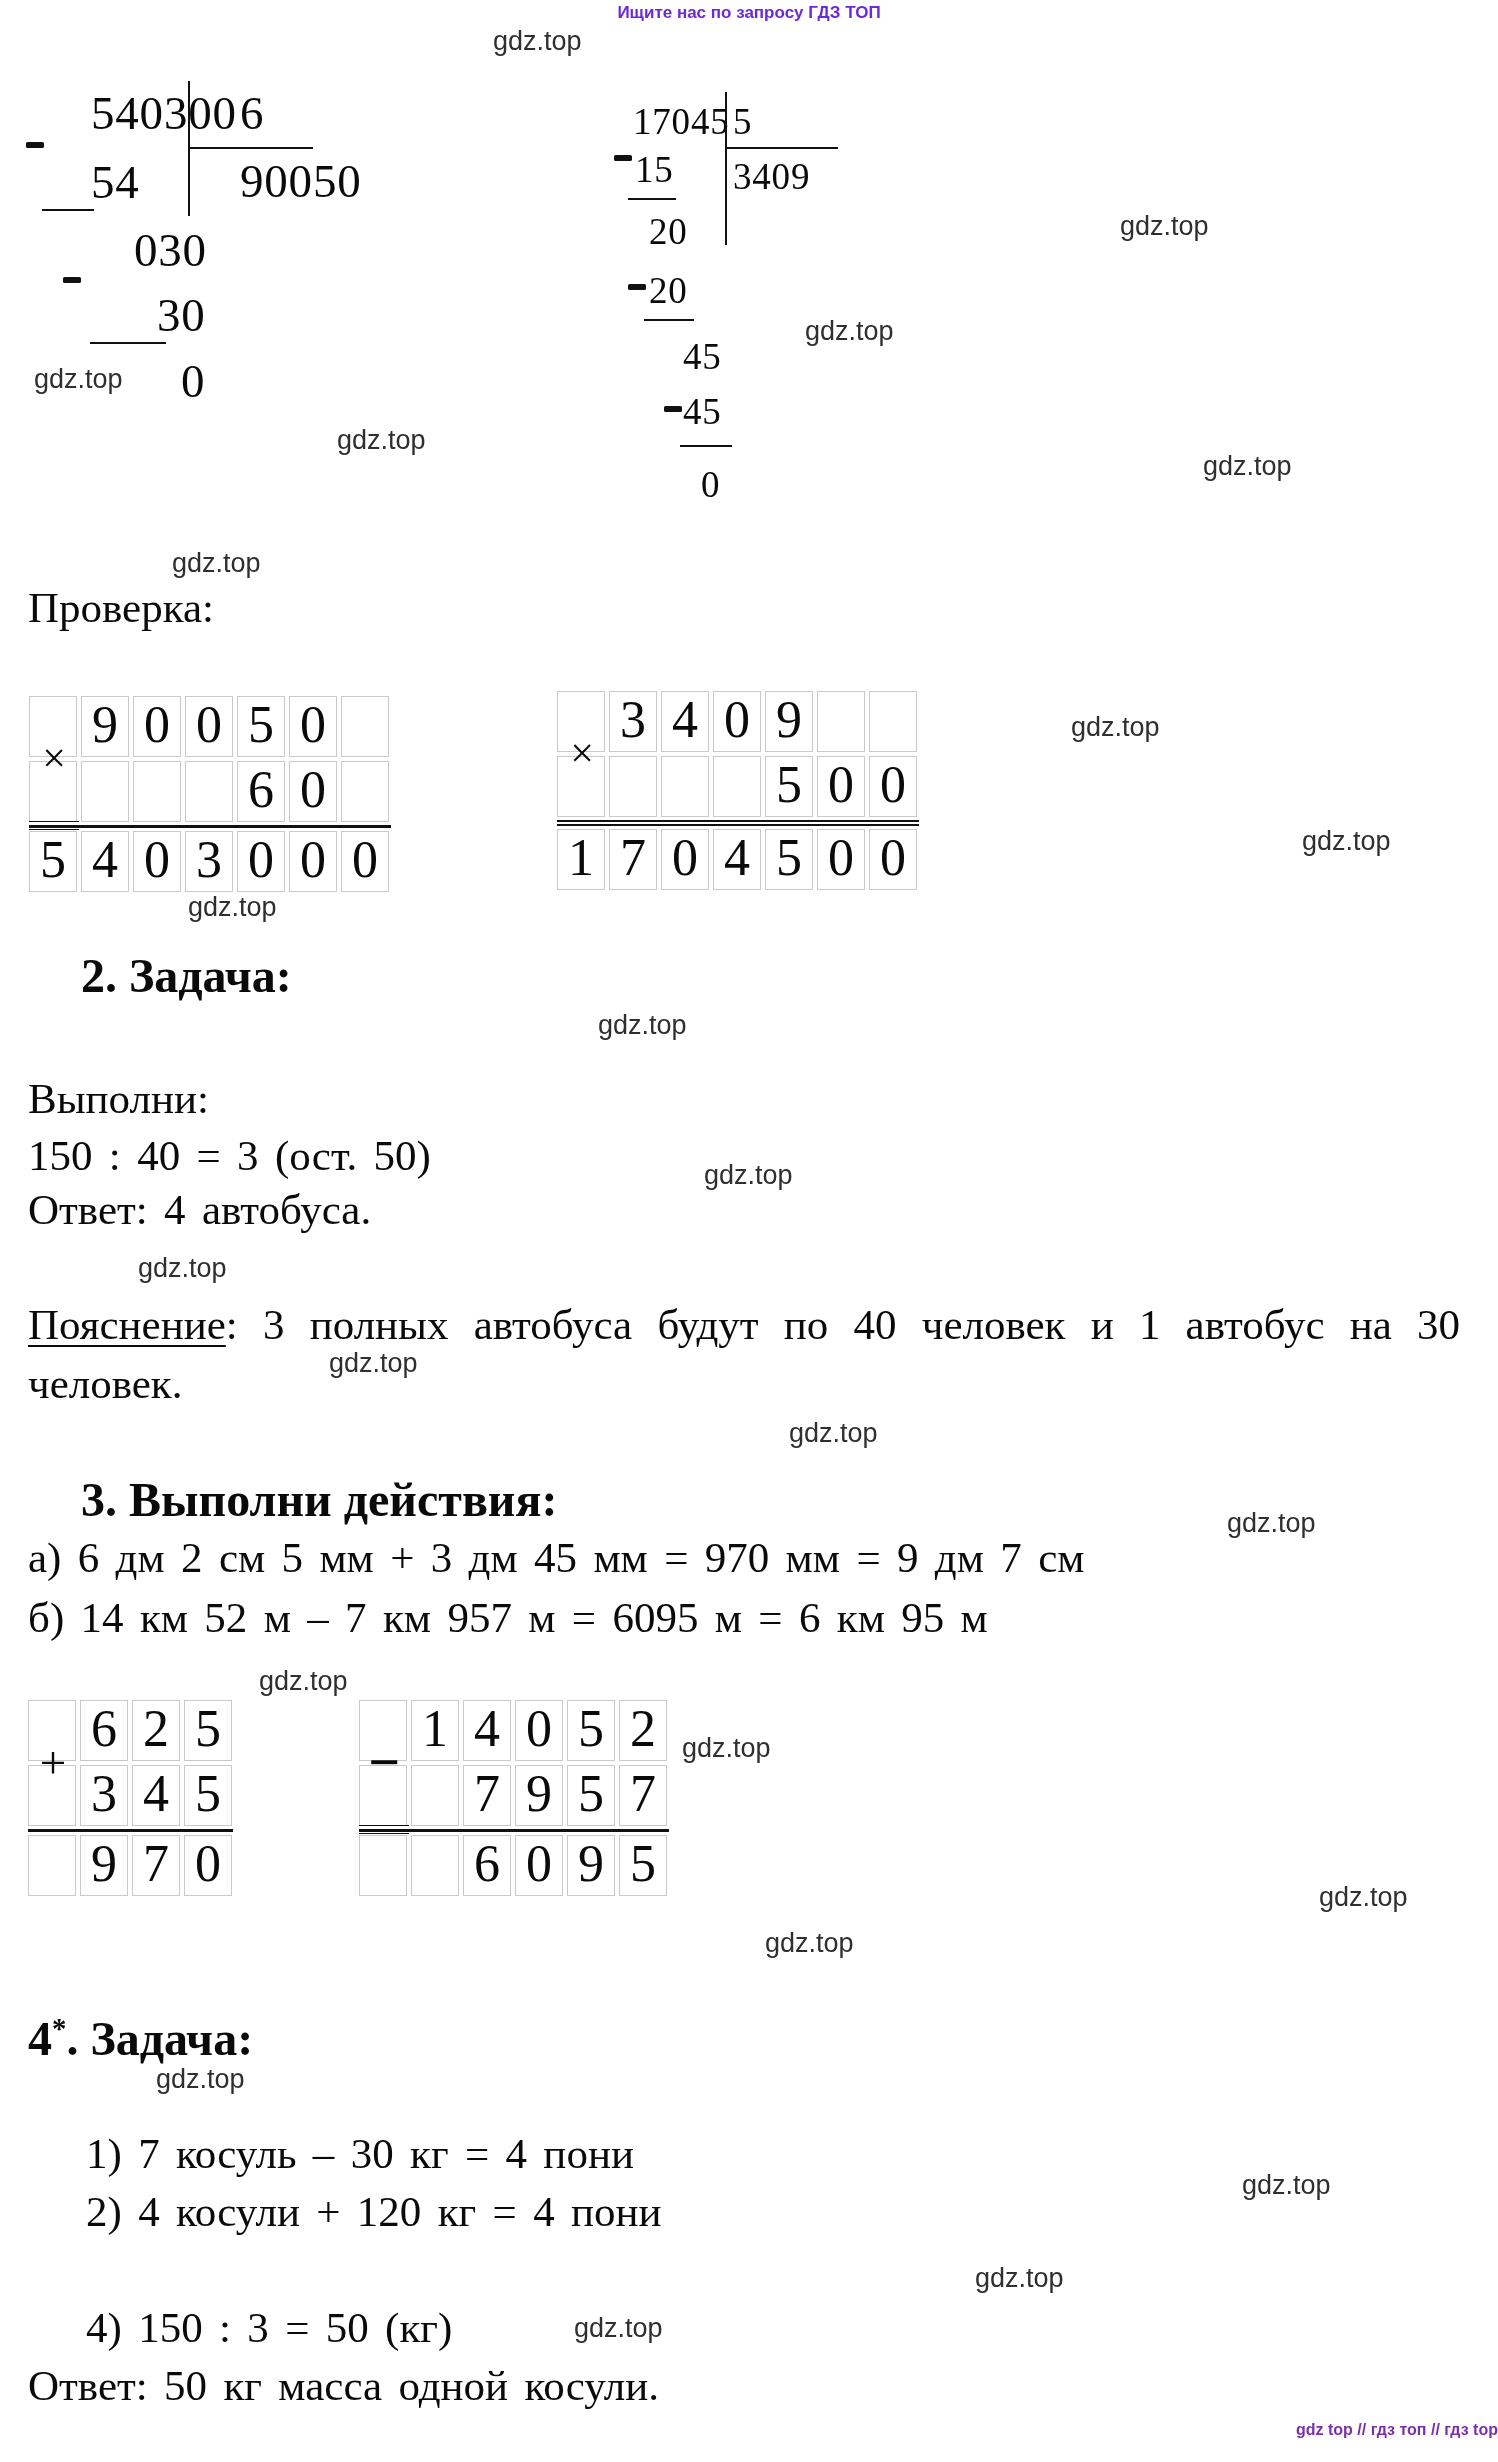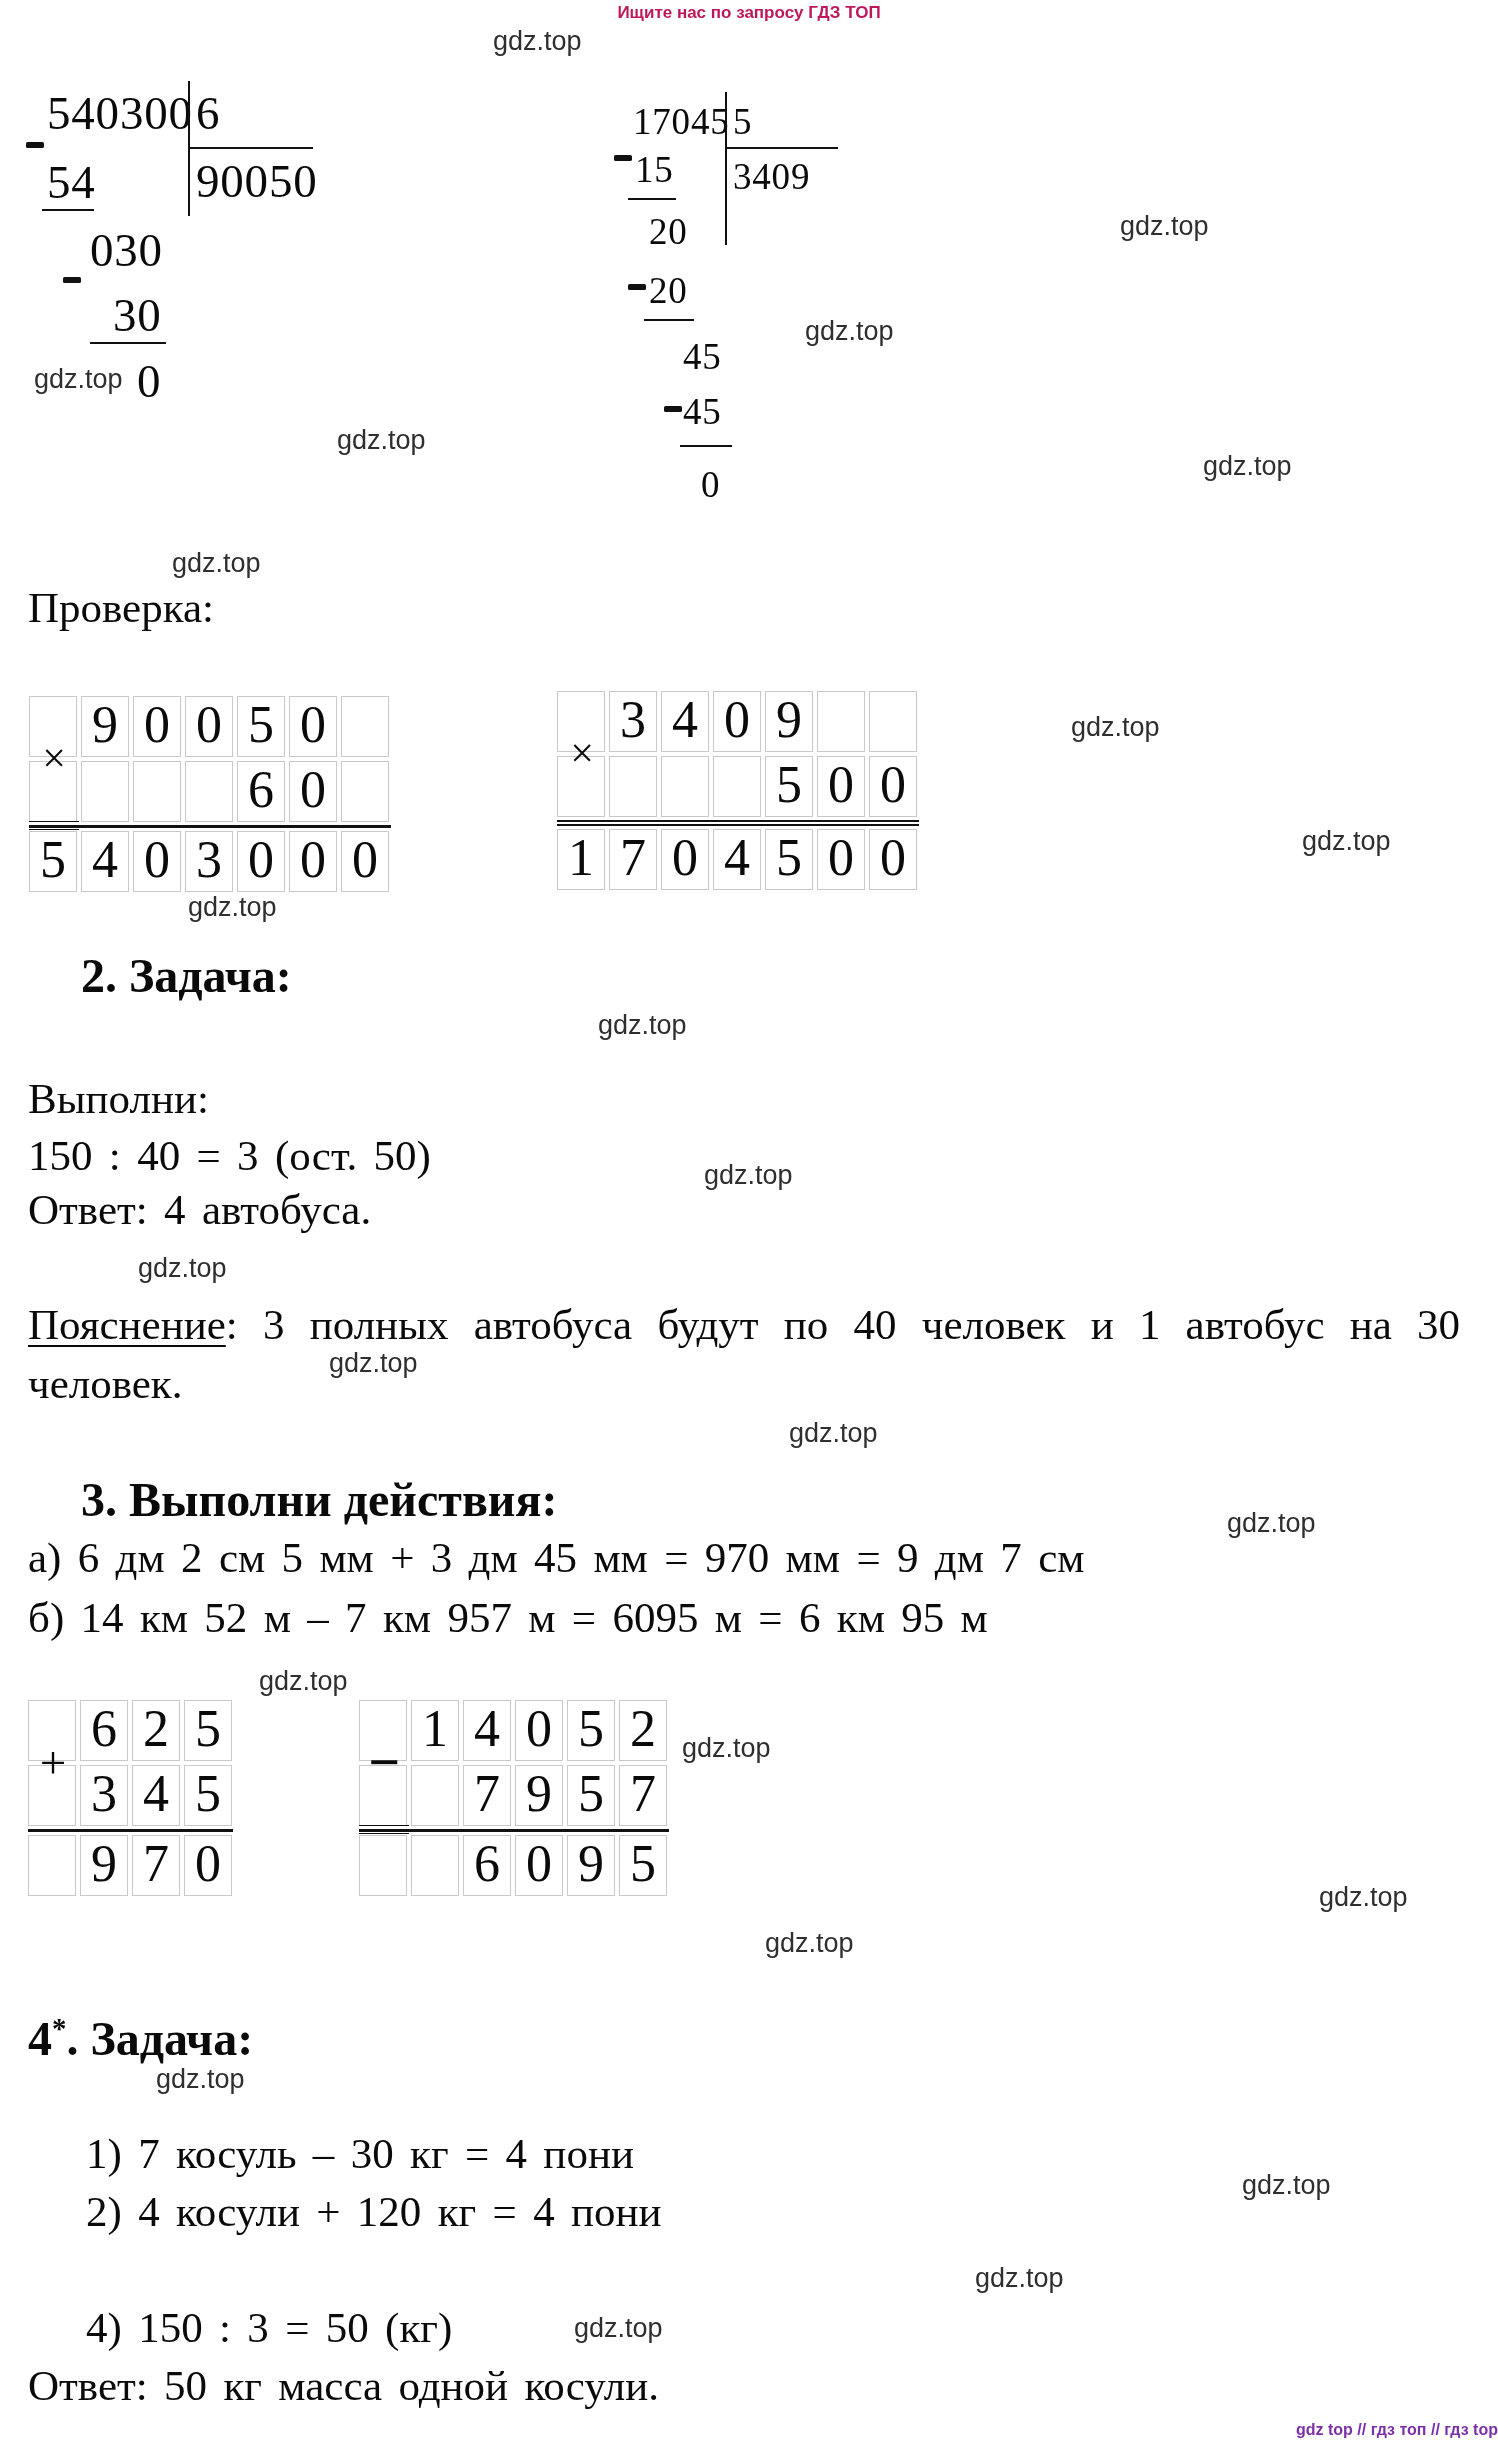--- a/index.html
+++ b/index.html
@@ -12,21 +12,21 @@
   sup{font-size:60%;vertical-align:super;}
   
   .promo{position:absolute;left:0;right:0;top:3.2px;text-align:center;
          font-family:"Liberation Sans","DejaVu Sans",sans-serif;font-size:17px;font-weight:bold;}
   .footer{position:absolute;left:0;right:0;top:2421px;text-align:right;
           font-family:"Liberation Sans","DejaVu Sans",sans-serif;font-size:16px;font-weight:600;}
   
   .wm{position:absolute;font-family:"Liberation Sans","DejaVu Sans",sans-serif;
       font-size:27px;color:#2f2f2f;white-space:nowrap;}
   
-  .dnum{position:absolute;font-size:47px;line-height:1;letter-spacing:0.8px;white-space:nowrap;}
+  .dnum{position:absolute;font-size:47px;line-height:1;letter-spacing:0.8px;white-space:nowrap;margin-left:44px;}
   .dnum2{position:absolute;font-size:37px;line-height:1;letter-spacing:0.8px;white-space:nowrap;}
   .vline,.hline,.uline{position:absolute;background:#111;}
   .vline{width:2.4px;}
   .hline,.uline{height:2.4px;}
   .minus{position:absolute;width:17.7px;height:5.6px;background:#111;border-radius:1.6px;}
   
   .grid{position:absolute;}
   .grow{display:flex;gap:4px;}
   .rows-top,.rows-bottom{display:flex;flex-direction:column;gap:4px;}
   .cell{width:48px;height:61px;background:#fff;border:1.6px solid #c9c9c9;box-sizing:border-box;
@@ -38,21 +38,21 @@
   .op{position:absolute;left:1.6px;top:40px;width:47px;text-align:center;
       font-size:42px;line-height:45px;}
   .op.minusop{font-size:56px;line-height:35px;top:45px;font-weight:bold;}
   .op.plusop{font-size:47px;line-height:47px;top:39px;}
 </style>
 </head>
 <body>
 
 <div class="page">
 
-  <div class="promo" style="color:#be185d;">Ищите нас по запросу ГДЗ ТОП</div>
+  <div class="promo" style="color:#6d28d9;">Ищите нас по запросу ГДЗ ТОП</div>
 
   <div id="watermark-layer">
       <div class="wm" style="left: 493px; top: 26px;">gdz.top</div>
       <div class="wm" style="left: 1120px; top: 211px;">gdz.top</div>
       <div class="wm" style="left: 805px; top: 316px;">gdz.top</div>
       <div class="wm" style="left: 34px; top: 364px;">gdz.top</div>
       <div class="wm" style="left: 337px; top: 425px;">gdz.top</div>
       <div class="wm" style="left: 1203px; top: 451px;">gdz.top</div>
       <div class="wm" style="left: 172px; top: 548px;">gdz.top</div>
       <div class="wm" style="left: 1071px; top: 712px;">gdz.top</div>

